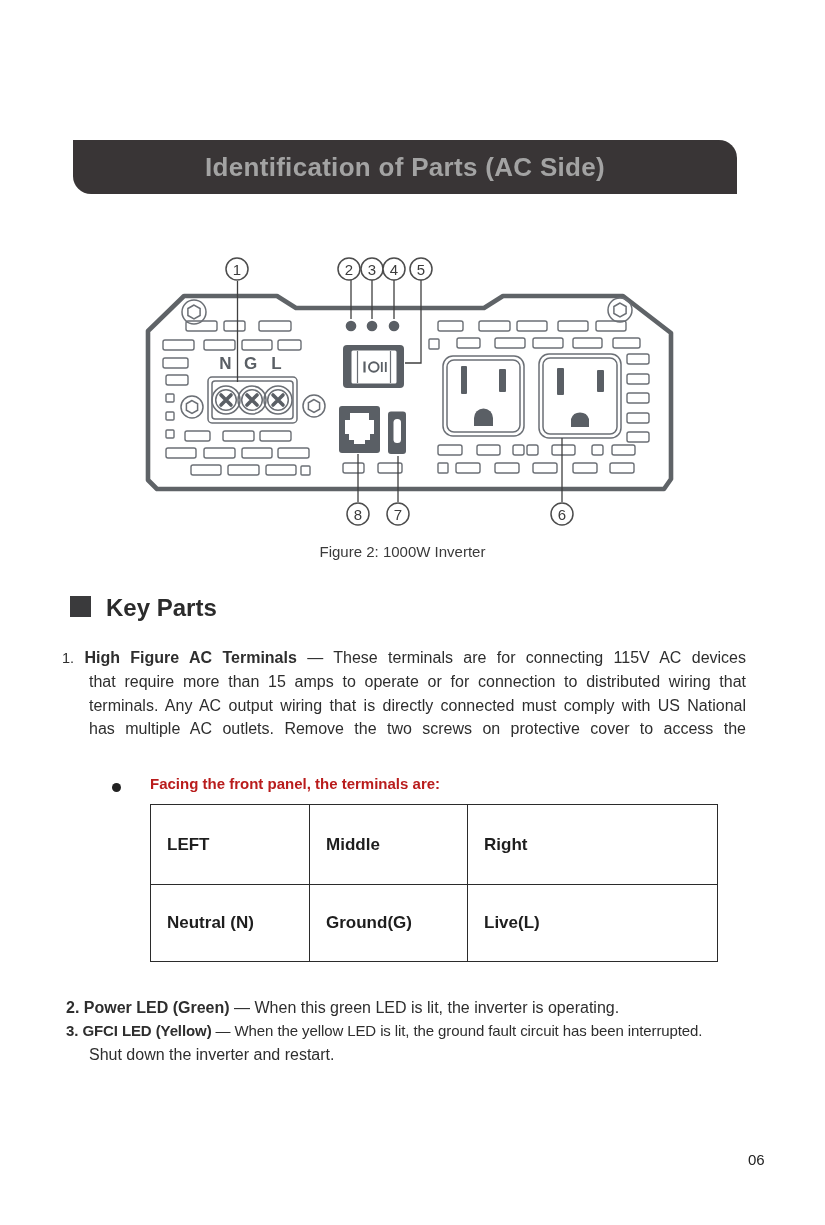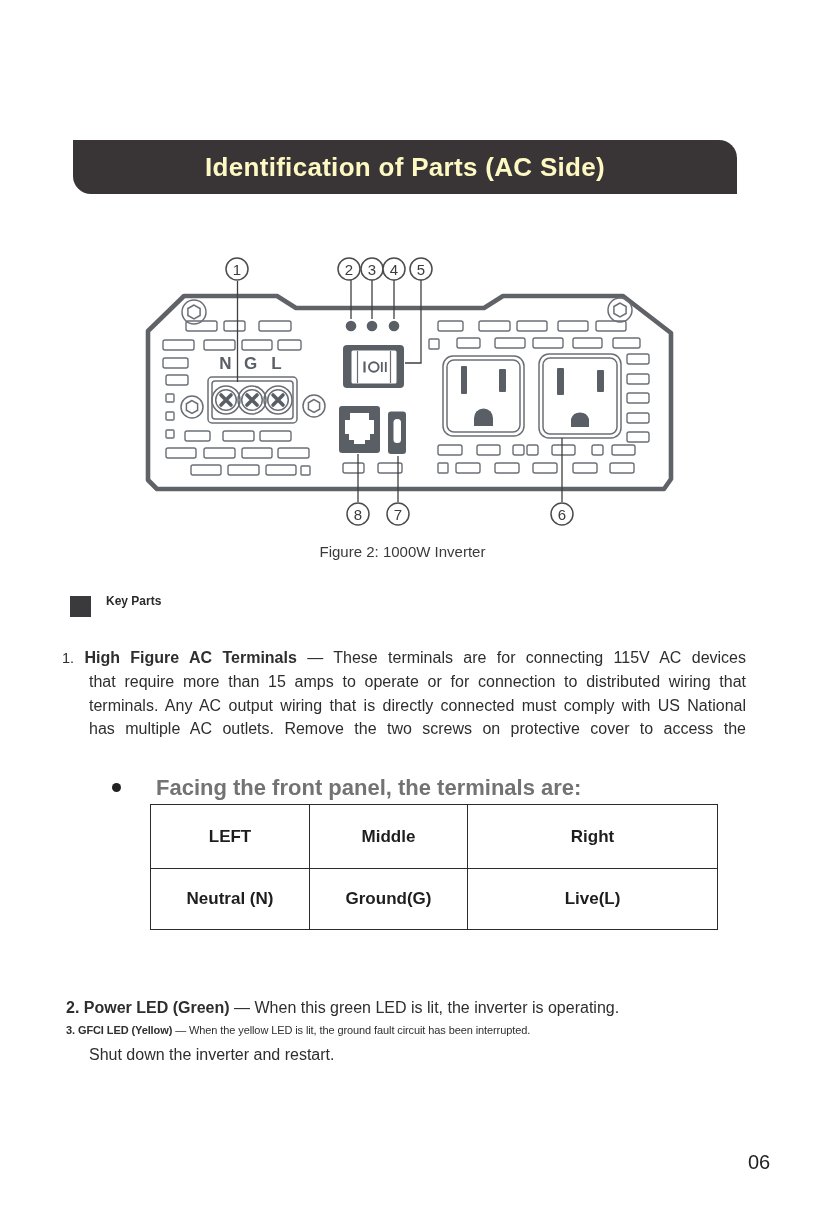--- a/index.html
+++ b/index.html
@@ -3,63 +3,63 @@
 <meta charset="utf-8">
 <style>
   html,body{margin:0;padding:0;background:#ffffff;}
   #page{position:relative;width:825px;height:1225px;background:#ffffff;overflow:hidden;
         font-family:"Liberation Sans",sans-serif;color:#2d2d2d;}
   .abs{position:absolute;}
 
   
   #banner{left:73px;top:140px;width:664px;height:54px;background:#393536;
           border-radius:0 18px 0 18px;display:flex;align-items:center;justify-content:center;}
-  #banner span{color:#fef9c3;font-size:26px;font-weight:bold;letter-spacing:.3px;}
+  #banner span{color:#a3a3a3;font-size:26px;font-weight:bold;letter-spacing:.3px;}
 
   
   #diagram{left:138px;top:253px;}
   .v{fill:#ffffff;stroke:#6b6f75;stroke-width:1.4;}
   .ol{fill:none;stroke:#5f6367;stroke-width:4.6;stroke-linejoin:round;}
   .thin{fill:none;stroke:#6b6f75;stroke-width:1.5;}
   .dk{fill:#5a5f65;stroke:none;}
   .ld{stroke:#3f3f3f;stroke-width:1.3;fill:none;}
   .co{fill:#ffffff;stroke:#4c4c4c;stroke-width:1.5;}
   .cot{font-size:15px;fill:#3c3c3c;text-anchor:middle;}
   .ngl{font-size:17px;fill:#5a5f65;font-weight:bold;text-anchor:middle;letter-spacing:1px;}
 
   
   #caption{left:0;top:543px;width:805px;text-align:center;font-size:15px;color:#3a3a3a;}
 
   
   #kp-square{left:70px;top:596px;width:21px;height:21px;background:#3a3a3c;}
-  #kp-title{left:106px;top:594px;font-size:12px;font-weight:bold;color:#2b2b2b;}
+  #kp-title{left:106px;top:594px;font-size:24px;font-weight:bold;color:#2b2b2b;}
 
   .body-txt{font-size:16px;line-height:23.3px;color:#2e2e2e;}
   .just{text-align:justify;text-align-last:justify;}
   .bd{font-weight:bold;}
   .ind{padding-left:27px;}
   #item1{left:62px;top:646px;width:684px;}
   .num1{font-size:14.5px;}
 
   #bullet-dot{left:112px;top:783px;width:9px;height:9px;border-radius:50%;background:#222;}
-  #bullet-note{left:150px;top:775px;font-size:22px;font-weight:bold;color:#737373;margin-left:6px;}
+  #bullet-note{left:150px;top:775px;font-size:15px;font-weight:bold;color:#b91c1c;}
 
   #terminals-table{left:150px;top:804px;border-collapse:collapse;table-layout:fixed;}
-  #terminals-table td{border:1.7px solid #2b2b2b;text-align:center;vertical-align:middle;
-      font-size:17px;font-weight:bold;color:#1e1e1e;padding:8px;}
+  #terminals-table td{border:1.7px solid #2b2b2b;vertical-align:middle;
+      font-size:17px;font-weight:bold;color:#1e1e1e;padding:16px;}
   #terminals-table tr:first-child td{height:47px;}
   #terminals-table tr:last-child td{height:44px;margin-top:36px;}
 
   #nec-note{left:90px;top:914px;width:655px;}
 
   #item2{left:66px;top:996px;width:690px;}
-  #item3a{left:66px;top:1019px;width:690px;font-size:11px;letter-spacing:-.1px;}
+  #item3a{left:66px;top:1019px;width:690px;font-size:15px;letter-spacing:-.1px;}
   #item3b{left:89px;top:1043px;}
 
-  #page-num{left:748px;top:1151px;font-size:20px;color:#222;}
+  #page-num{left:748px;top:1151px;font-size:15px;color:#222;}
 </style>
 </head>
 <body>
 
 <div id="page">
 
   <div id="banner" class="abs">
     <span>Identification of Parts (AC Side)</span>
   </div>
 

